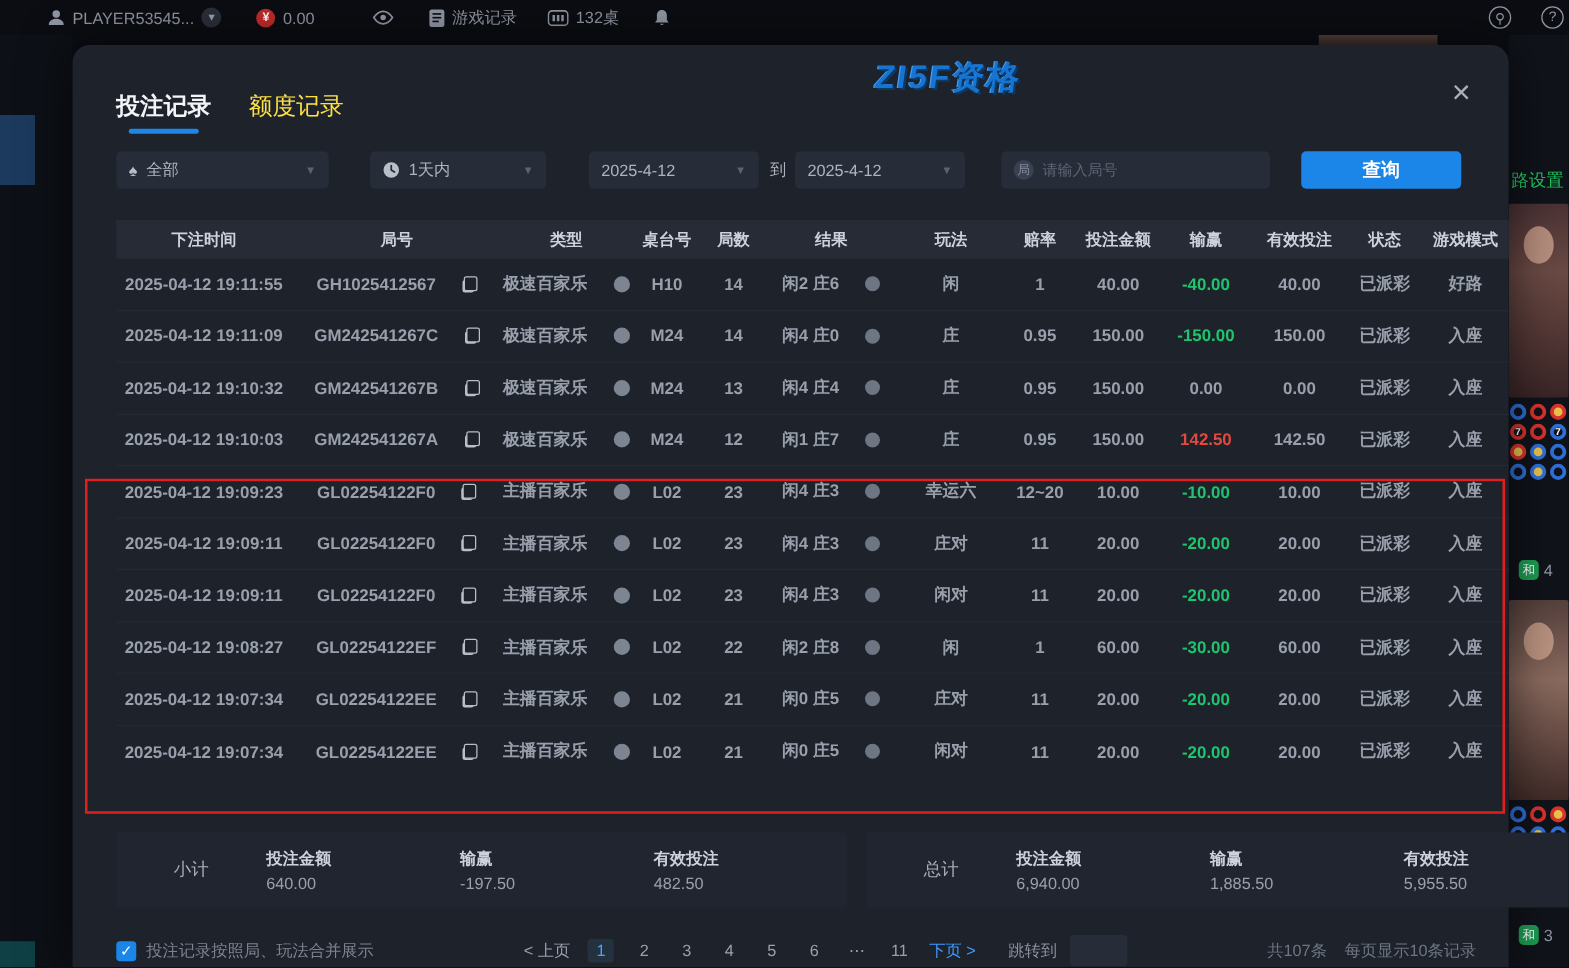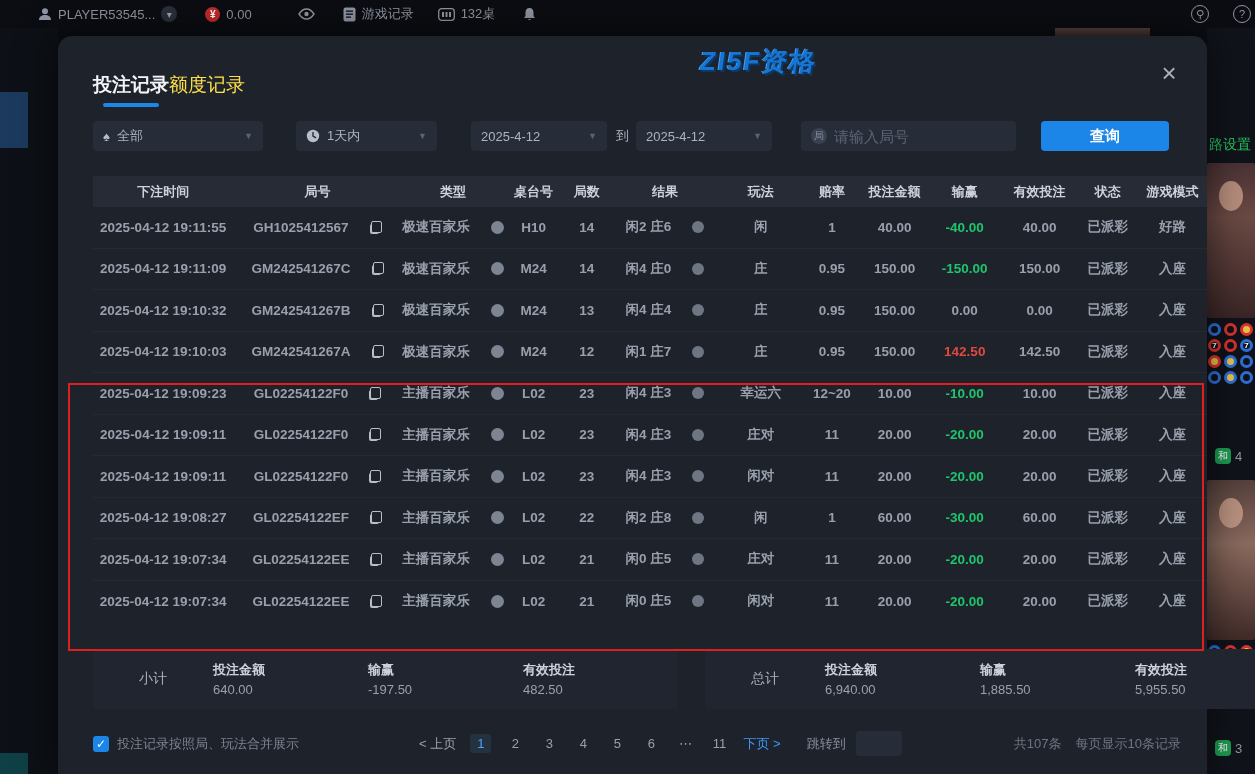--- a/index.html
+++ b/index.html
@@ -45,36 +45,36 @@
     text-shadow:2px 2px 0 #0a3a6b, -1px 0 0 #49a6ff; opacity:.95; }
   .face-thumb { position:absolute; top:0; left:1055px; width:95px; height:36px; z-index:2;
     background:linear-gradient(180deg,#2a2126 0%,#6b5348 60%,#3b2c2a 100%); }
 
   
   .modal { position:absolute; top:36px; left:58px; width:1149px; height:738px; background:#1d222b;
     border-radius:14px 14px 0 0; z-index:10; box-shadow:0 0 40px rgba(0,0,0,.6); }
   .close-x { position:absolute; top:26px; right:26px; width:24px; height:24px; color:#aab0ba;
     font-size:26px; line-height:22px; text-align:center; cursor:pointer; }
 
-  .tabs { display:flex; padding:36px 0 0 35px; align-items:flex-end; }
+  .tabs { display:flex; gap:30px; padding:36px 0 0 35px; align-items:flex-end; }
   .tab { font-size:19px; color:#fde047; padding-bottom:9px; cursor:pointer; }
   .tab.active { color:#f2f4f7; font-weight:bold; position:relative; }
   .tab.active::after { content:""; position:absolute; left:10px; right:10px; bottom:0; height:4px;
     border-radius:2px; background:#1e87e5; }
 
   .filters { display:flex; align-items:center; margin:14px 0 0 35px; }
   .dd { height:30px; background:#262c38; border-radius:4px; display:flex; align-items:center;
     padding:0 10px; color:#aeb4bf; font-size:13px; gap:7px; position:relative; }
   .dd .caret { margin-left:auto; font-size:9px; color:#5b6372; }
   .dd-cat { width:170px; } .dd-range { width:141px; margin-left:33px; }
   .dd-d1 { width:136px; margin-left:34px; } .dd-d2 { width:136px; margin-left:7px; }
   .to-label { color:#aeb4bf; font-size:13px; margin-left:9px; }
   .search-box { width:215px; height:30px; background:#262c38; border-radius:4px; margin-left:29px;
     display:flex; align-items:center; padding:0 10px; gap:7px; }
-  .search-box input { background:transparent; border:none; outline:none; color:#7dd3fc; font-size:15px; width:150px; }
+  .search-box input { background:transparent; border:none; outline:none; color:#7dd3fc; font-size:12px; width:150px; }
   .search-box input::placeholder { color:#5d6574; }
   .ju-icon { width:16px; height:16px; border-radius:50%; background:#3a4150; color:#878f9c; font-size:10px;
     display:flex; align-items:center; justify-content:center; }
   .query-btn { width:128px; height:30px; margin-left:25px; background:#1b86e8; border:none; border-radius:4px;
     color:#fff; font-size:15px; font-weight:bold; cursor:pointer; }
 
   
   .tbl { margin:25px 0 0 35px; width:1114px; }
   .grid-row { display:grid; align-items:center;
     grid-template-columns:150fr 180fr 110fr 62fr 52fr 115fr 90fr 62fr 72fr 78fr 82fr 64fr 74fr;font-weight:bold; }
@@ -89,21 +89,21 @@
   .copy-ic::after { content:""; position:absolute; right:0; top:0; width:9px; height:10px;
     border-radius:2px; border:1px solid #b9bfc9; background:#1d222b; }
   .info-dot { width:13px; height:13px; border-radius:50%; background:#7d8592; display:inline-block; }
   .info-dot.sm { width:12px; height:12px; background:#6e7683; }
   .val-green { color:#1fc56c; } .val-red { color:#e2493f; }
 
   .red-frame { position:absolute; top:347px; left:10px; width:1136px; height:268px;
     border:2px solid #e01f1f; z-index:15; pointer-events:none; }
 
   
-  .summary { display:flex; margin:27px 0 0 35px; width:1114px; gap:27px; }
+  .summary { display:flex; margin:44px 0 0 35px; width:1114px; gap:15px; }
   .sum-box { height:60px; background:#20252f; border-radius:3px; flex:1; display:flex; align-items:center; }
   .sum-label { width:120px; text-align:center; color:#aab0bb; font-size:14px; }
   .sum-item { width:155px; }
   .sum-item .k { color:#ccd1da; font-size:13px; font-weight:bold; margin-bottom:3px; }
   .sum-item .v { color:#99a0ac; font-size:13px; }
 
   
   .foot { display:flex; align-items:center; margin:22px 0 0 35px; width:1114px; color:#8a919e; font-size:13px; }
   .chk { width:16px; height:16px; border-radius:3px; background:#1b86e8; color:#fff; font-size:12px;
     display:flex; align-items:center; justify-content:center; margin-right:8px; }

